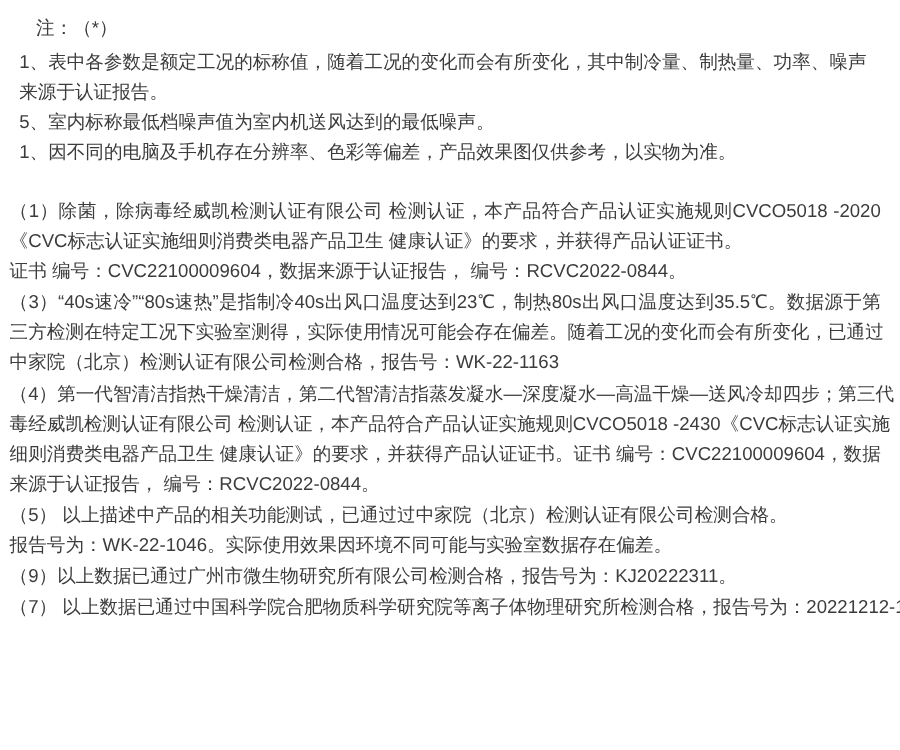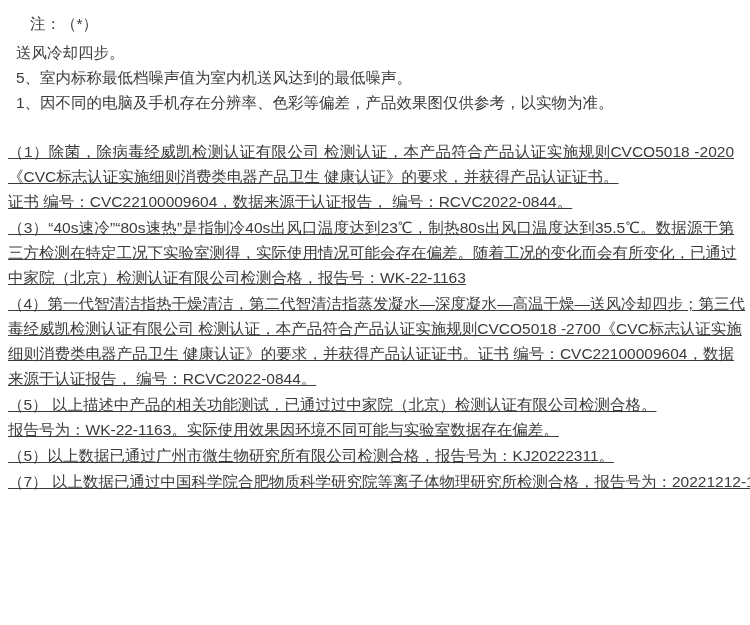--- a/index.html
+++ b/index.html
@@ -18,21 +18,20 @@
     padding: 11px 10px 0 8px;
   }
   .section { display: block; }
   .section-notes {
     padding-left: 8px;
     padding-right: 24px;
   }
   .section-certifications {
     margin-top: 24px;
     padding-right: 6px;
-    text-decoration: underline;
   }
   .para { margin: 0 0 1px 0; }
   .section-notes .para { margin: 0; }
   .para.note-title {
     text-indent: 14px;
     margin-bottom: 4px;
   }
   .line {
     line-height: 25px;
     white-space: nowrap;
@@ -45,21 +44,22 @@
 </style>
 </head>
 <body>
 
 <div class="doc">
     <section class="section section-notes">
       <div class="para note-title">
         <div class="line">注：（*）</div>
       </div>
       <div class="para">
-        <div class="line">送风冷却四步。</div>
+        <div class="line fill">1、表中各参数是额定工况的标称值，随着工况的变化而会有所变化，其中制冷量、制热量、功率、噪声</div>
+        <div class="line">来源于认证报告。</div>
       </div>
       <div class="para">
         <div class="line">5、室内标称最低档噪声值为室内机送风达到的最低噪声。</div>
       </div>
       <div class="para">
         <div class="line">1、因不同的电脑及手机存在分辨率、色彩等偏差，产品效果图仅供参考，以实物为准。</div>
       </div>
     </section>
     <section class="section section-certifications">
       <div class="para">
@@ -67,28 +67,28 @@
         <div class="line">《CVC标志认证实施细则消费类电器产品卫生 健康认证》的要求，并获得产品认证证书。</div>
         <div class="line">证书 编号：CVC22100009604，数据来源于认证报告， 编号：RCVC2022-0844。</div>
       </div>
       <div class="para">
         <div class="line fill">（3）“40s速冷”“80s速热”是指制冷40s出风口温度达到23℃，制热80s出风口温度达到35.5℃。数据源于第</div>
         <div class="line fill">三方检测在特定工况下实验室测得，实际使用情况可能会存在偏差。随着工况的变化而会有所变化，已通过</div>
         <div class="line">中家院（北京）检测认证有限公司检测合格，报告号：WK-22-1163</div>
       </div>
       <div class="para">
         <div class="line fill">（4）第一代智清洁指热干燥清洁，第二代智清洁指蒸发凝水—深度凝水—高温干燥—送风冷却四步；第三代</div>
-        <div class="line fill">毒经威凯检测认证有限公司 检测认证，本产品符合产品认证实施规则CVCO5018 -2700《CVC标志认证实施</div>
+        <div class="line fill">毒经威凯检测认证有限公司 检测认证，本产品符合产品认证实施规则CVCO5018 -2430《CVC标志认证实施</div>
         <div class="line fill">细则消费类电器产品卫生 健康认证》的要求，并获得产品认证证书。证书 编号：CVC22100009604，数据</div>
         <div class="line">来源于认证报告， 编号：RCVC2022-0844。</div>
       </div>
       <div class="para">
         <div class="line">（5） 以上描述中产品的相关功能测试，已通过过中家院（北京）检测认证有限公司检测合格。</div>
-        <div class="line">报告号为：WK-22-1163。实际使用效果因环境不同可能与实验室数据存在偏差。</div>
+        <div class="line">报告号为：WK-22-1046。实际使用效果因环境不同可能与实验室数据存在偏差。</div>
       </div>
       <div class="para">
-        <div class="line">（5）以上数据已通过广州市微生物研究所有限公司检测合格，报告号为：KJ20222311。</div>
+        <div class="line">（9）以上数据已通过广州市微生物研究所有限公司检测合格，报告号为：KJ20222311。</div>
       </div>
       <div class="para">
         <div class="line">（7） 以上数据已通过中国科学院合肥物质科学研究院等离子体物理研究所检测合格，报告号为：20221212-1。</div>
       </div>
     </section>
   </div>
 
 </body></html>

